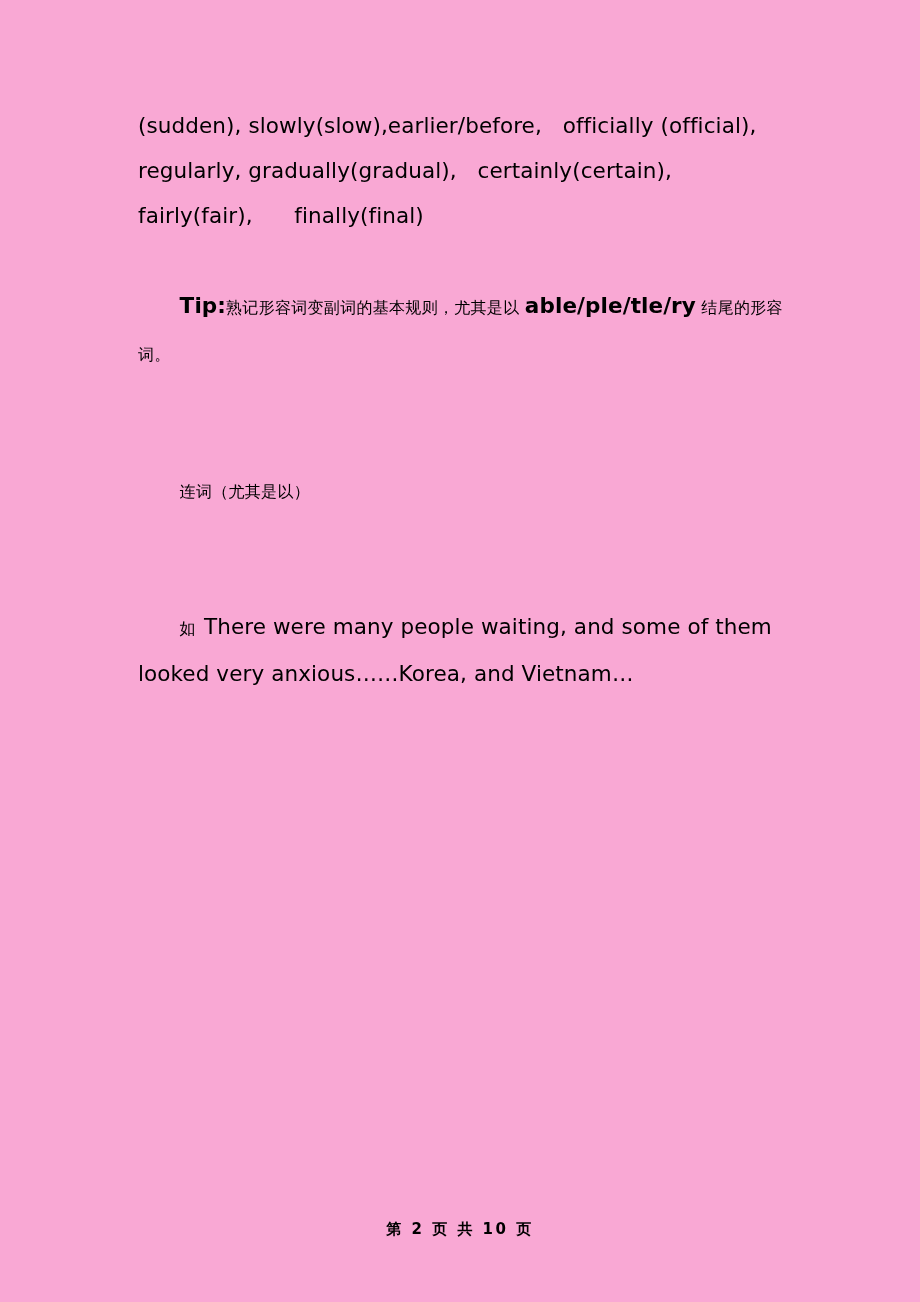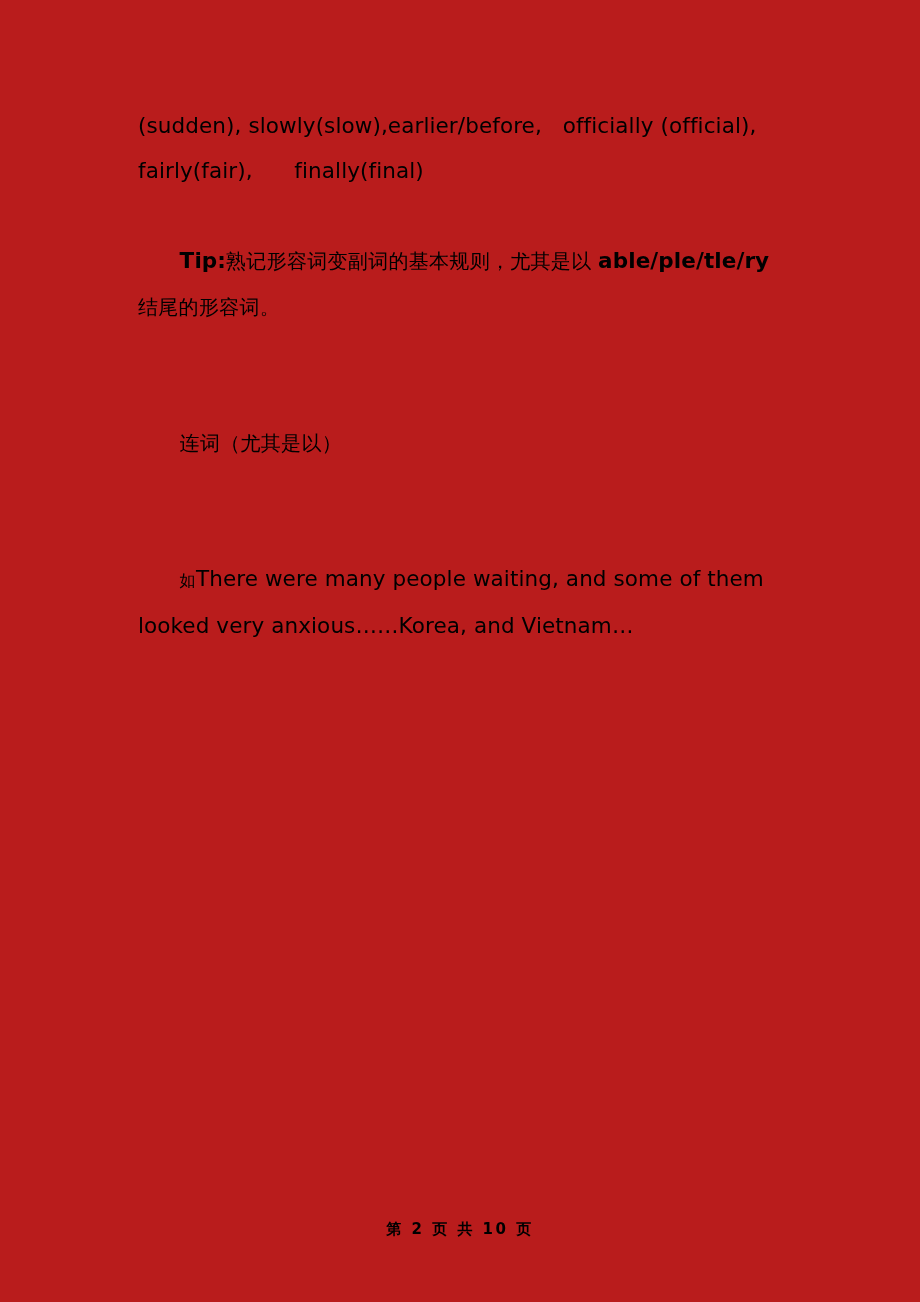--- a/index.html
+++ b/index.html
@@ -17,21 +17,21 @@
     color: #000000;
     -webkit-font-smoothing: antialiased;
   }
 
   .page {
     position: absolute;
     left: 0;
     top: 0;
     width: 920px;
     height: 1302px;
-    background: #b91c1c;
+    background: #f9a8d4;
   }
 
   .content {
     position: absolute;
     left: 138px;
     top: 103px;
     width: 646px;
   }
 
   
@@ -46,21 +46,21 @@
 
   
   .lat {
     font-family: "DejaVu Sans", "Liberation Sans", sans-serif;
     font-size: 21.5px;
   }
 
   
   .cjk {
     font-family: "DejaVu Serif", "Liberation Serif", serif;
-    font-size: 20px;
+    font-size: 16px;
     letter-spacing: 0.3px;
   }
 
   .cjk-sm {
     font-family: "DejaVu Serif", "Liberation Serif", serif;
     font-size: 16px;
     letter-spacing: 0.3px;
   }
 
   .bold {
@@ -103,36 +103,37 @@
 </style>
 </head>
 <body>
 
 <div class="page">
 
   <div class="content">
 
     <div class="para">
       <div class="ln lat">(sudden), slowly(slow),earlier/before,   officially (official),</div>
+      <div class="ln lat">regularly, gradually(gradual),   certainly(certain),</div>
       <div class="ln lat">fairly(fair),      finally(final)</div>
     </div>
 
     <div class="ln para">
       <span class="lat bold">Tip:</span><span class="cjk">熟记形容词变副词的基本规则，尤其是以 </span><span class="lat bold">able/ple/tle/ry</span><span class="cjk"> 结尾的形容词。</span>
     </div>
 
     <div class="ln para">
       <span class="cjk">连词（尤其是以）</span>
     </div>
 
 
 
 
     <div class="ln para">
-      <span class="cjk-sm">如</span><span class="lat" style="margin-left:0;">There were many people waiting, and some of them looked very anxious……Korea, and Vietnam…</span>
+      <span class="cjk-sm">如</span><span class="lat" style="margin-left:8px;">There were many people waiting, and some of them looked very anxious……Korea, and Vietnam…</span>
     </div>
 
     <div class="ln para">
       
     </div>
 
   </div>
 
   <div class="footer">
     <span>第 2 页 共 10 页</span>

